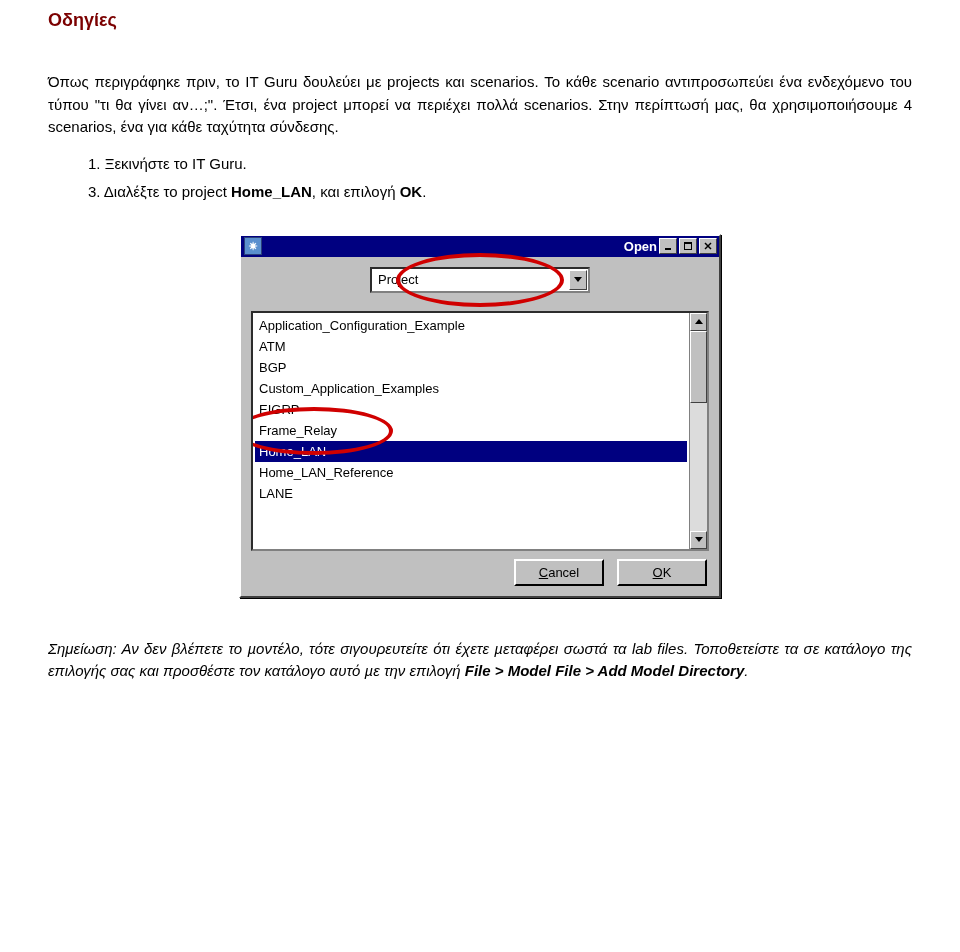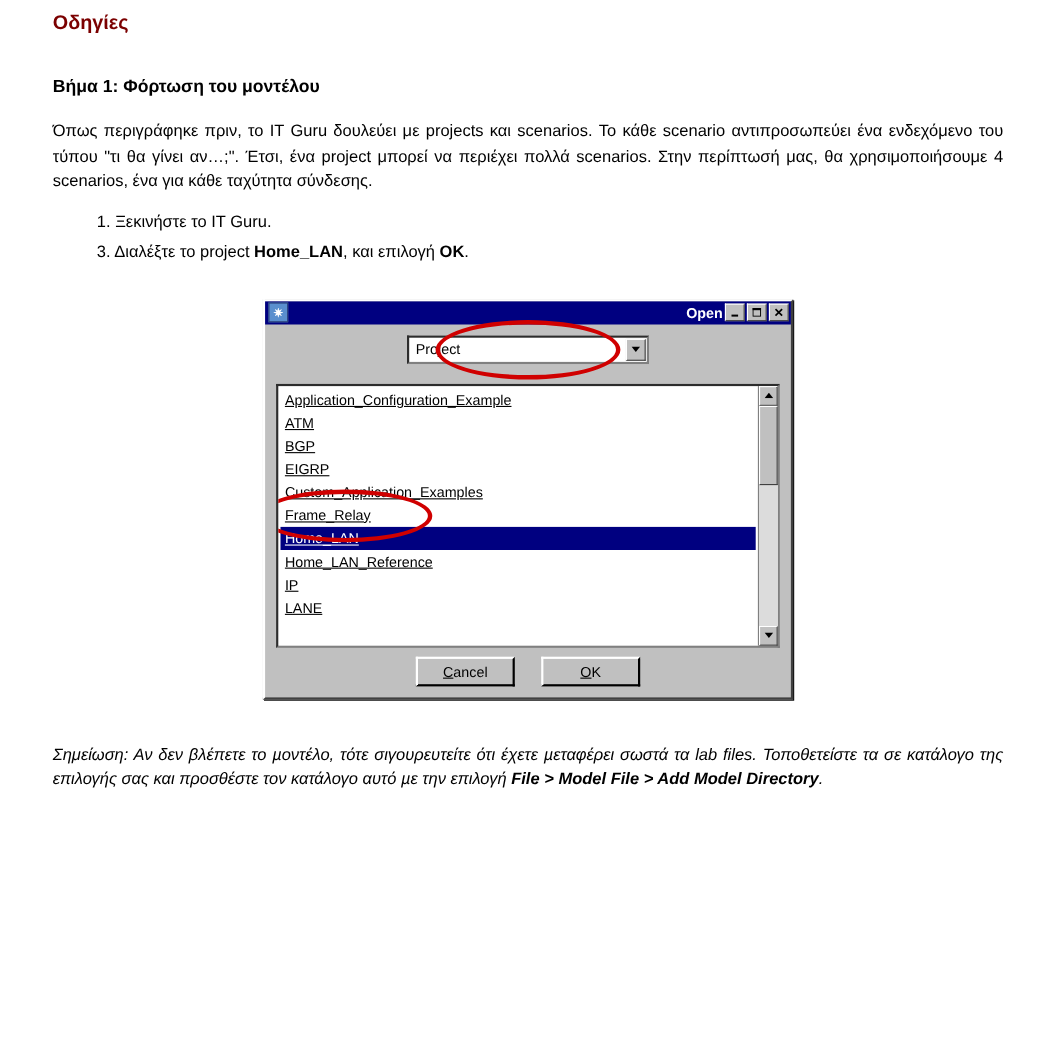--- a/index.html
+++ b/index.html
@@ -130,21 +130,20 @@
     flex:1;
     padding:2px 2px;
     overflow:hidden;
     position:relative;
   }
   .list-items div.item {
     padding:2px 4px;
     font-size:13px;
     line-height:17px;
     white-space:nowrap;
-    text-decoration:underline;
   }
   .list-items div.selected {
     background:#000080;
     color:#fff;
   }
   .scrollbar {
     width:17px; background:#dcdcdc;
     border-left:1px solid #808080;
     display:flex;flex-direction:column;
   }
@@ -164,21 +163,21 @@
 
   .red-ring2 {
     position:absolute;
     border:4px solid #d00000;
     border-radius:50%/50%;
     width:150px;height:40px;
     left:-18px;top:94px;
     pointer-events:none;
   }
 
-  .btn-row { display:flex;justify-content:center;gap:24px;padding:8px 2px 4px 2px;}
+  .btn-row { display:flex;justify-content:flex-end;gap:13px;padding:8px 2px 4px 2px;}
   .win-btn {
     min-width:74px;height:23px;
     background:#c0c0c0;
     border:2px outset #fff;
     border-right-color:#404040;border-bottom-color:#404040;
     font-size:13px;
     display:flex;align-items:center;justify-content:center;
     padding:0 6px;
   }
   .win-btn .ul { text-decoration: underline; }
@@ -189,21 +188,20 @@
     text-align:justify;
   }
 </style>
 </head>
 <body>
 
 <div class="page">
 
   <h1 class="doc-title">Οδηγίες</h1>
 
-  <h2 class="step-title">Βήμα 1: Φόρτωση του μοντέλου</h2>
 
   <p class="para">Όπως περιγράφηκε πριν, το IT Guru δουλεύει με projects και scenarios. Το κάθε scenario αντιπροσωπεύει ένα ενδεχόμενο του τύπου "τι θα γίνει αν…;". Έτσι, ένα project μπορεί να περιέχει πολλά scenarios. Στην περίπτωσή μας, θα χρησιμοποιήσουμε 4 scenarios, ένα για κάθε ταχύτητα σύνδεσης.</p>
 
   <div class="indent-block">
     <div class="num-line">1. Ξεκινήστε το IT Guru.</div>
     <div class="num-line">
       <span>3. Διαλέξτε το project </span><span class="bold">Home_LAN</span><span>, και επιλογή </span><span class="bold">OK</span><span>.</span>
     </div>
   </div>
 
@@ -242,26 +240,25 @@
             </span>
           </div>
         </div>
 
         <div class="listbox">
           <div class="list-items" id="list-items">
 
           <div class="item">Application_Configuration_Example</div>
               <div class="item">ATM</div>
               <div class="item">BGP</div>
+              <div class="item">Custom_Application_Examples</div>
               <div class="item">EIGRP</div>
-              <div class="item">Custom_Application_Examples</div>
               <div class="item">Frame_Relay</div>
               <div class="item selected">Home_LAN</div>
               <div class="item">Home_LAN_Reference</div>
-              <div class="item">IP</div>
               <div class="item">LANE</div>
               <div class="red-ring2"></div>
             </div>
           <div class="scrollbar">
             <div class="sb-btn">
               <svg width="8" height="5">
                   <polygon points="4,0 8,5 0,5" fill="#000"></polygon>
                 </svg>
             </div>
             <div class="sb-track">

